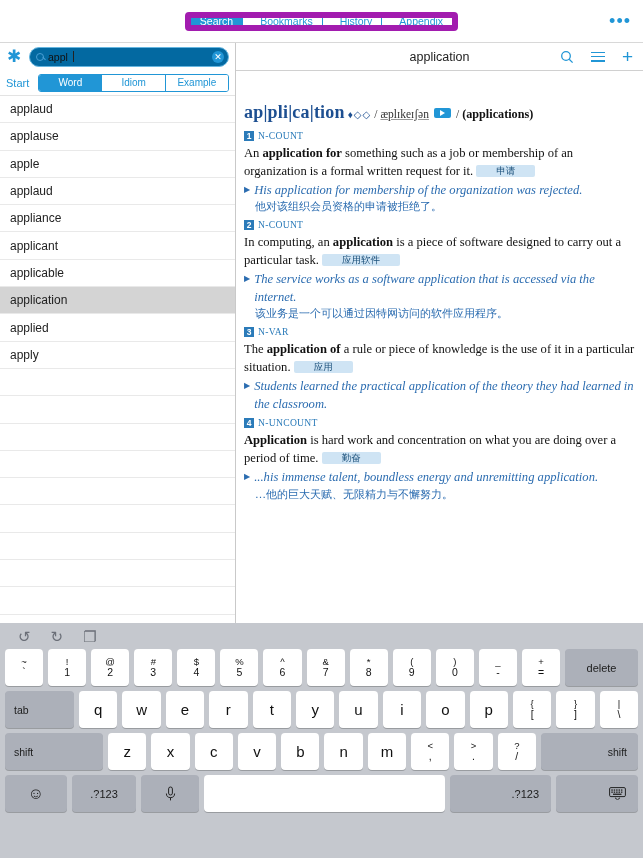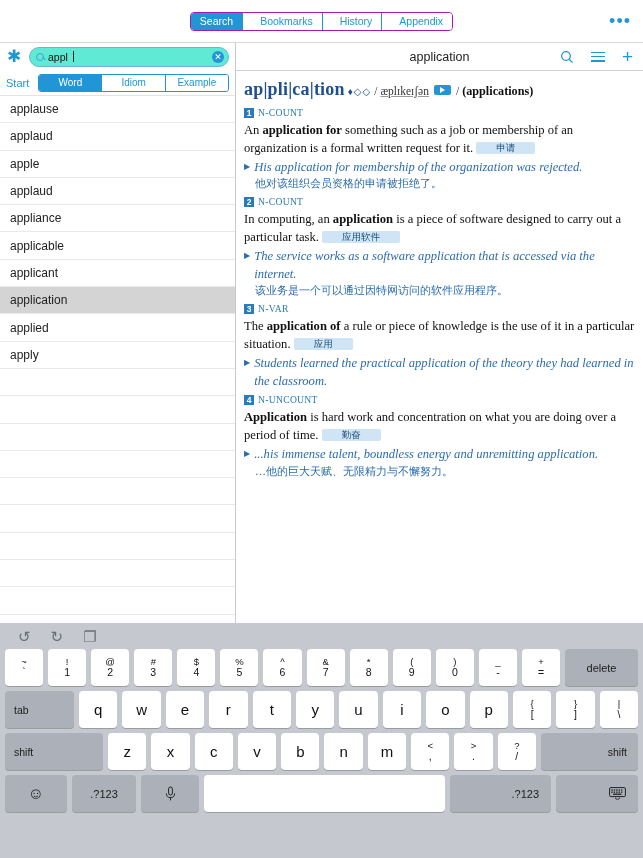--- a/index.html
+++ b/index.html
@@ -11,21 +11,21 @@
   }
   #app { width: 643px; height: 858px; position: relative; display: flex; flex-direction: column; }
 
   
   .toolbar {
     height: 42px; flex: 0 0 42px;
     display: flex; align-items: center; justify-content: center;
     position: relative; background: #ffffff;
   }
   .seg {
-    display: flex; border: 1px solid #a21caf; border-radius: 4px; overflow: hidden;
+    display: flex; border: 6px solid #a21caf; border-radius: 4px; overflow: hidden;
     height: 19px;
     gap: 8px;
   }
   .seg-item {
     font-size: 10.5px; color: #2196d6; background: #fff;
     padding: 0 9px; display: flex; align-items: center;
     border-right: 1px solid #2196d6; line-height: 1; white-space: nowrap;
   }
   .seg-item:last-child { border-right: none; }
   .seg-item.active { background: #2196d6; color: #fff; }
@@ -41,21 +41,21 @@
   .left-pane {
     width: 236px; flex: 0 0 236px;
     border-right: 1px solid #c9c9c9;
     display: flex; flex-direction: column; background: #fff; min-height: 0;
   }
   .search-row { height: 27px; display: flex; align-items: center; padding: 0 6px; gap: 7px; }
   .star-icon { color: #2196d6; font-size: 17px; line-height: 1; width: 16px; text-align: center; }
   .search-box {
     flex: 1; height: 20px; border: 1px solid #66b6e0; border-radius: 10px;
     display: flex; align-items: center; padding: 0 6px; gap: 4px; position: relative;
-    background: #5eead4;
+    background: #0369a1;
   }
   .mag { width: 8px; height: 8px; border: 1.3px solid #4a9fd4; border-radius: 50%; position: relative; flex: 0 0 auto; }
   .mag::after { content: ""; position: absolute; width: 4px; height: 1.3px; background: #4a9fd4; transform: rotate(45deg); right: -3px; bottom: 0px; }
   .search-val { font-size: 10.5px; color: #111; }
   .caret { display: inline-block; width: 1px; height: 11px; background: #222; margin-left: 1px; vertical-align: -2px; }
   .clear-btn {
     position: absolute; right: 4px; width: 12px; height: 12px; border-radius: 50%;
     background: #2196d6; color: #fff; font-size: 9px; line-height: 12px; text-align: center;
   }
   .filter-row { height: 25px; display: flex; align-items: center; padding: 0 6px; gap: 9px; }
@@ -88,21 +88,21 @@
   .hamburger { width: 14px; height: 10px; display: flex; flex-direction: column; justify-content: space-between; }
   .hamburger i { display: block; height: 1.6px; background: #2196d6; width: 100%; }
   .plus { font-size: 19px; line-height: 14px; color: #2196d6; font-weight: 300; }
 
   .entry-body {
     flex: 1 1 auto; overflow: hidden; padding: 6px 8px 0 8px;
     font-family: "Liberation Serif", serif; font-size: 12.6px; color: #1a1a1a; line-height: 1.44;
     border-top: 1px solid #d0d0d0;
   }
   .headword-line { display: flex; flex-wrap: wrap; align-items: baseline; gap: 3px; margin-bottom: 1px; }
-  .headword { font-size: 18px; color: #1d4f91; font-weight: bold; letter-spacing: .2px; }
+  .headword { font-size: 18px; color: #1d4f91; font-weight: bold; letter-spacing: .2px; margin-top: 23px; }
   .diamonds { color: #1d4f91; font-size: 10px; letter-spacing: 1px; }
   .phon { font-size: 11.5px; color: #333; }
   .speaker {
     display: inline-block; width: 17px; height: 10px; background: #2196d6;
     border-radius: 2px; position: relative; vertical-align: middle; margin: 0 2px;
   }
   .speaker::after {
     content: ""; position: absolute; left: 6px; top: 2px;
     border-left: 5px solid #fff; border-top: 3px solid transparent; border-bottom: 3px solid transparent;
   }
@@ -190,27 +190,27 @@
       <div class="filter-row">
         <span class="start-label">Start</span>
         <div class="filter-seg">
           <div class="filter-item active">Word</div>
           <div class="filter-item">Idiom</div>
           <div class="filter-item">Example</div>
         </div>
       </div>
 
       <div class="word-list">
+        <div class="word-item">applaud</div>
         <div class="word-item">applause</div>
-        <div class="word-item">applaud</div>
         <div class="word-item">apple</div>
         <div class="word-item">applaud</div>
         <div class="word-item">appliance</div>
+        <div class="word-item">applicant</div>
         <div class="word-item">applicable</div>
-        <div class="word-item">applicant</div>
         <div class="word-item selected">application</div>
         <div class="word-item">applied</div>
         <div class="word-item">apply</div>
         <div class="word-item blank"></div>
         <div class="word-item blank"></div>
         <div class="word-item blank"></div>
         <div class="word-item blank"></div>
         <div class="word-item blank"></div>
         <div class="word-item blank"></div>
         <div class="word-item blank"></div>

